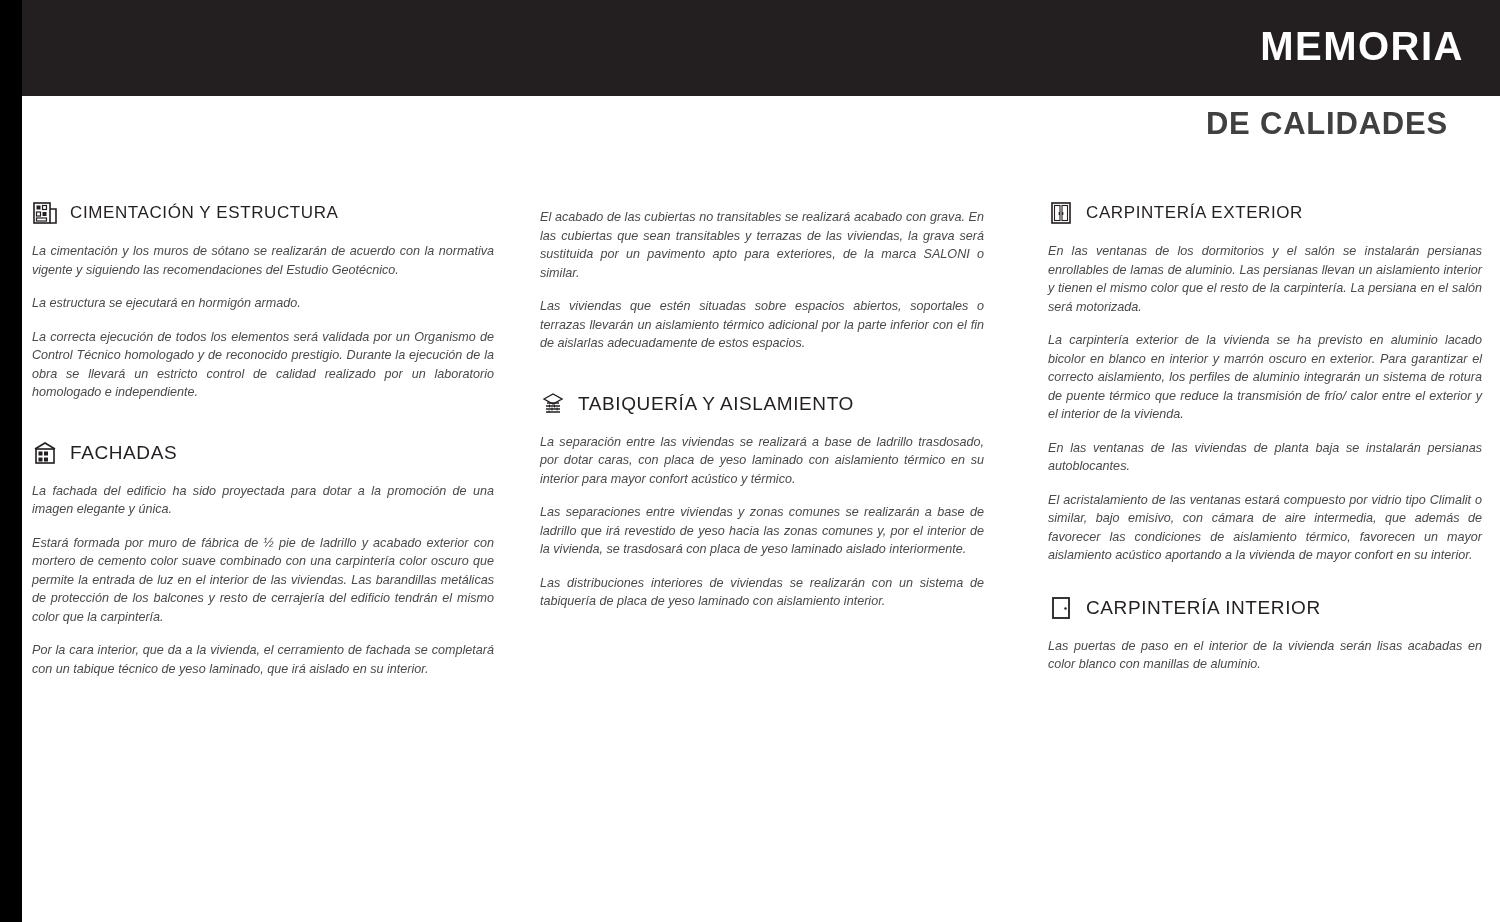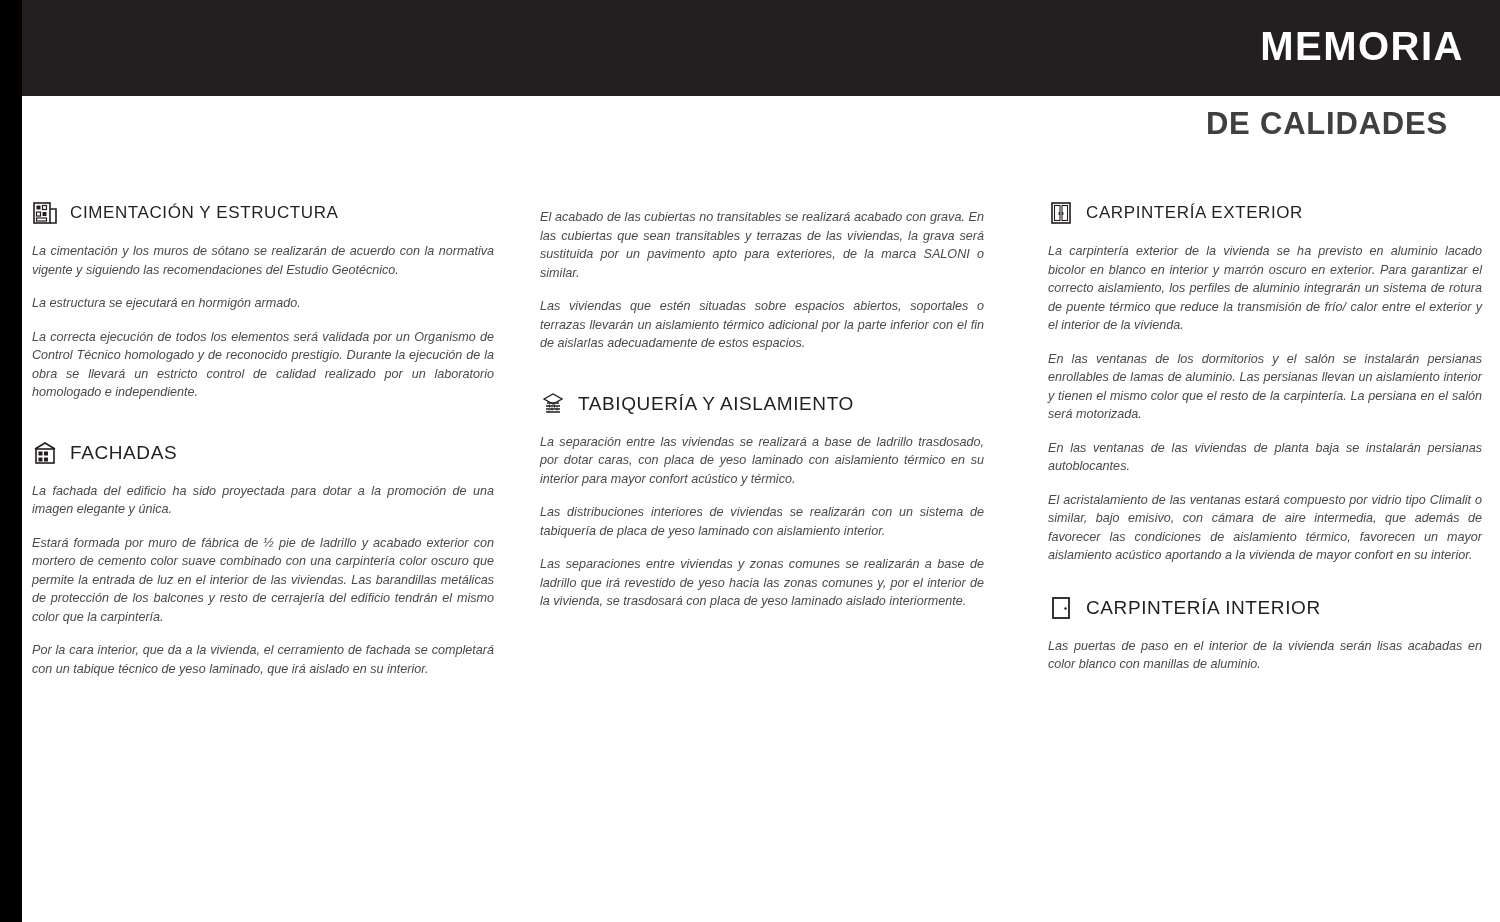--- a/index.html
+++ b/index.html
@@ -168,40 +168,40 @@
     <div class="section">
       <div class="section-head">
         <svg class="sec-icon" viewBox="0 0 26 26">
           <path d="M4 8 L13 3 L22 8 L13 13 Z" fill="none" stroke="#231f20" stroke-width="1.4"></path>
           <path d="M7 12 h12 M6 15 h14 M6 18 h14 M6 21 h14" stroke="#231f20" stroke-width="1.5" fill="none"></path>
           <path d="M9.5 13.5 v3 M14.5 13.5 v3 M12 16.5 v3 M17 16.5 v3 M9 19.5 v2" stroke="#231f20" stroke-width="1" fill="none"></path>
         </svg>
         <div class="sec-title big">TABIQUERÍA Y AISLAMIENTO</div>
       </div>
       <p class="para">La separación entre las viviendas se realizará a base de ladrillo trasdosado, por dotar caras, con placa de yeso laminado con aislamiento térmico en su interior para mayor confort acústico y térmico.</p>
+      <p class="para">Las separaciones entre viviendas y zonas comunes se realizarán a base de ladrillo que irá revestido de yeso hacia las zonas comunes y, por el interior de la vivienda, se trasdosará con placa de yeso laminado aislado interiormente.</p>
       <p class="para">Las distribuciones interiores de viviendas se realizarán con un sistema de tabiquería de placa de yeso laminado con aislamiento interior.</p>
-      <p class="para">Las separaciones entre viviendas y zonas comunes se realizarán a base de ladrillo que irá revestido de yeso hacia las zonas comunes y, por el interior de la vivienda, se trasdosará con placa de yeso laminado aislado interiormente.</p>
     </div>
 
   </div>
 
   <div class="col col-3">
 
     <div class="section">
       <div class="section-head">
         <svg class="sec-icon" viewBox="0 0 26 26">
           <rect x="4" y="3" width="18" height="20" fill="none" stroke="#231f20" stroke-width="1.6"></rect>
           <rect x="6.5" y="5.5" width="5.5" height="15" fill="none" stroke="#231f20" stroke-width="1.1"></rect>
           <rect x="14" y="5.5" width="5.5" height="15" fill="none" stroke="#231f20" stroke-width="1.1"></rect>
           <path d="M11.3 12 v3 M14.7 12 v3" stroke="#231f20" stroke-width="1.3"></path>
         </svg>
         <div class="sec-title">CARPINTERÍA EXTERIOR</div>
       </div>
+      <p class="para">En las ventanas de los dormitorios y el salón se instalarán persianas enrollables de lamas de aluminio. Las persianas llevan un aislamiento interior y tienen el mismo color que el resto de la carpintería. La persiana en el salón será motorizada.</p>
       <p class="para">La carpintería exterior de la vivienda se ha previsto en aluminio lacado bicolor en blanco en interior y marrón oscuro en exterior. Para garantizar el correcto aislamiento, los perfiles de aluminio integrarán un sistema de rotura de puente térmico que reduce la transmisión de frío/ calor entre el exterior y el interior de la vivienda.</p>
-      <p class="para">En las ventanas de los dormitorios y el salón se instalarán persianas enrollables de lamas de aluminio. Las persianas llevan un aislamiento interior y tienen el mismo color que el resto de la carpintería. La persiana en el salón será motorizada.</p>
       <p class="para">En las ventanas de las viviendas de planta baja se instalarán persianas autoblocantes.</p>
       <p class="para">El acristalamiento de las ventanas estará compuesto por vidrio tipo Climalit o similar, bajo emisivo, con cámara de aire intermedia, que además de favorecer las condiciones de aislamiento térmico, favorecen un mayor aislamiento acústico aportando a la vivienda de mayor confort en su interior.</p>
     </div>
 
     <div class="gap-md"></div>
 
     <div class="section">
       <div class="section-head">
         <svg class="sec-icon" viewBox="0 0 26 26">
           <rect x="5" y="3" width="16" height="20" fill="none" stroke="#231f20" stroke-width="1.8"></rect>

